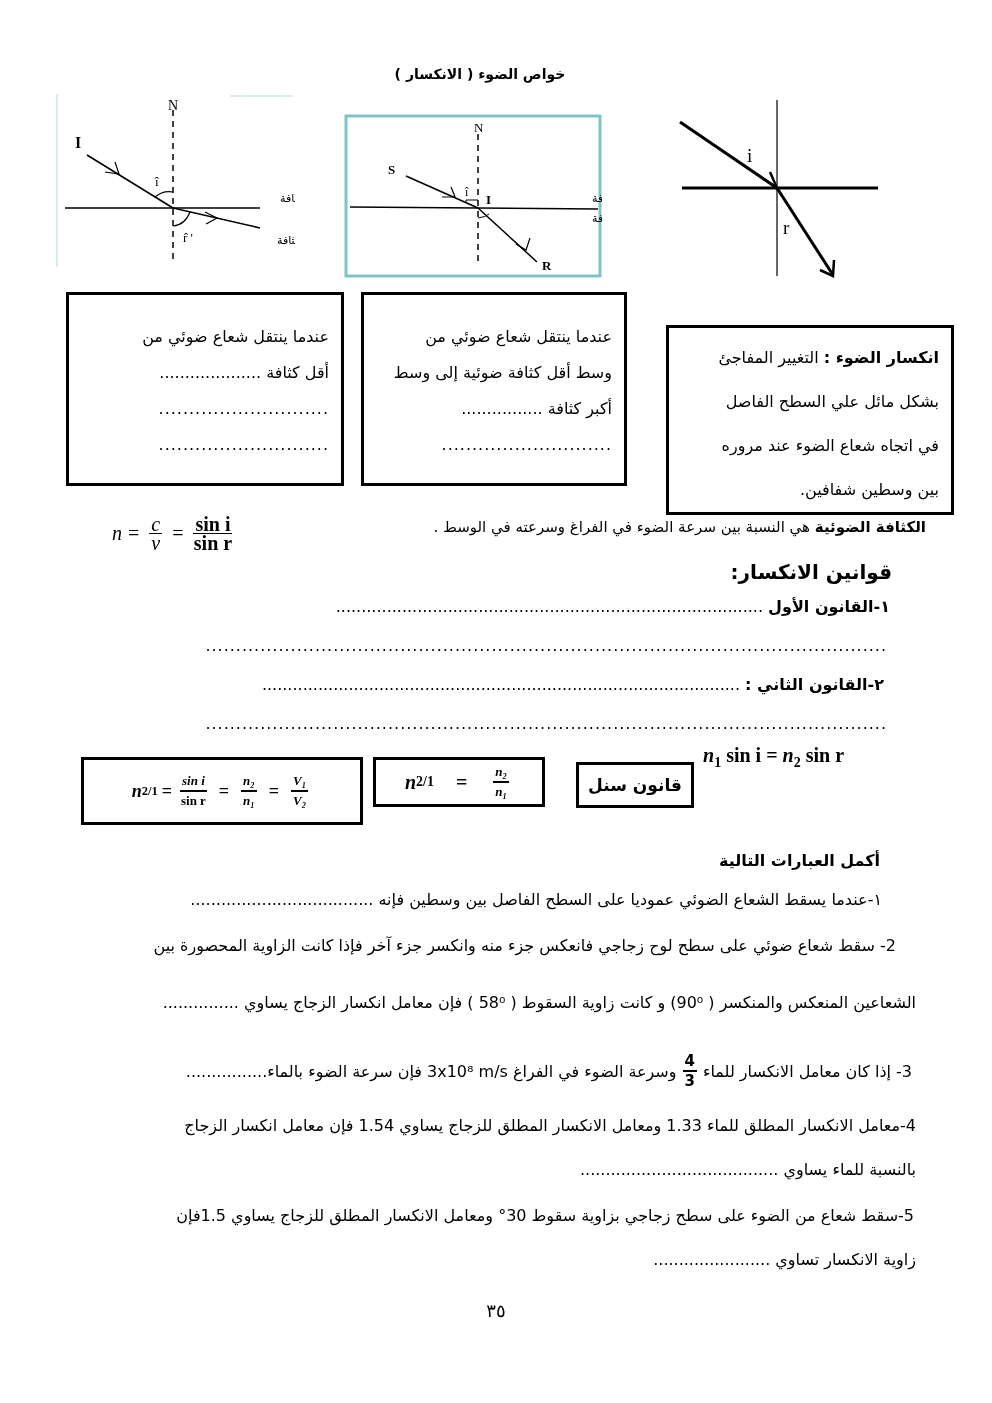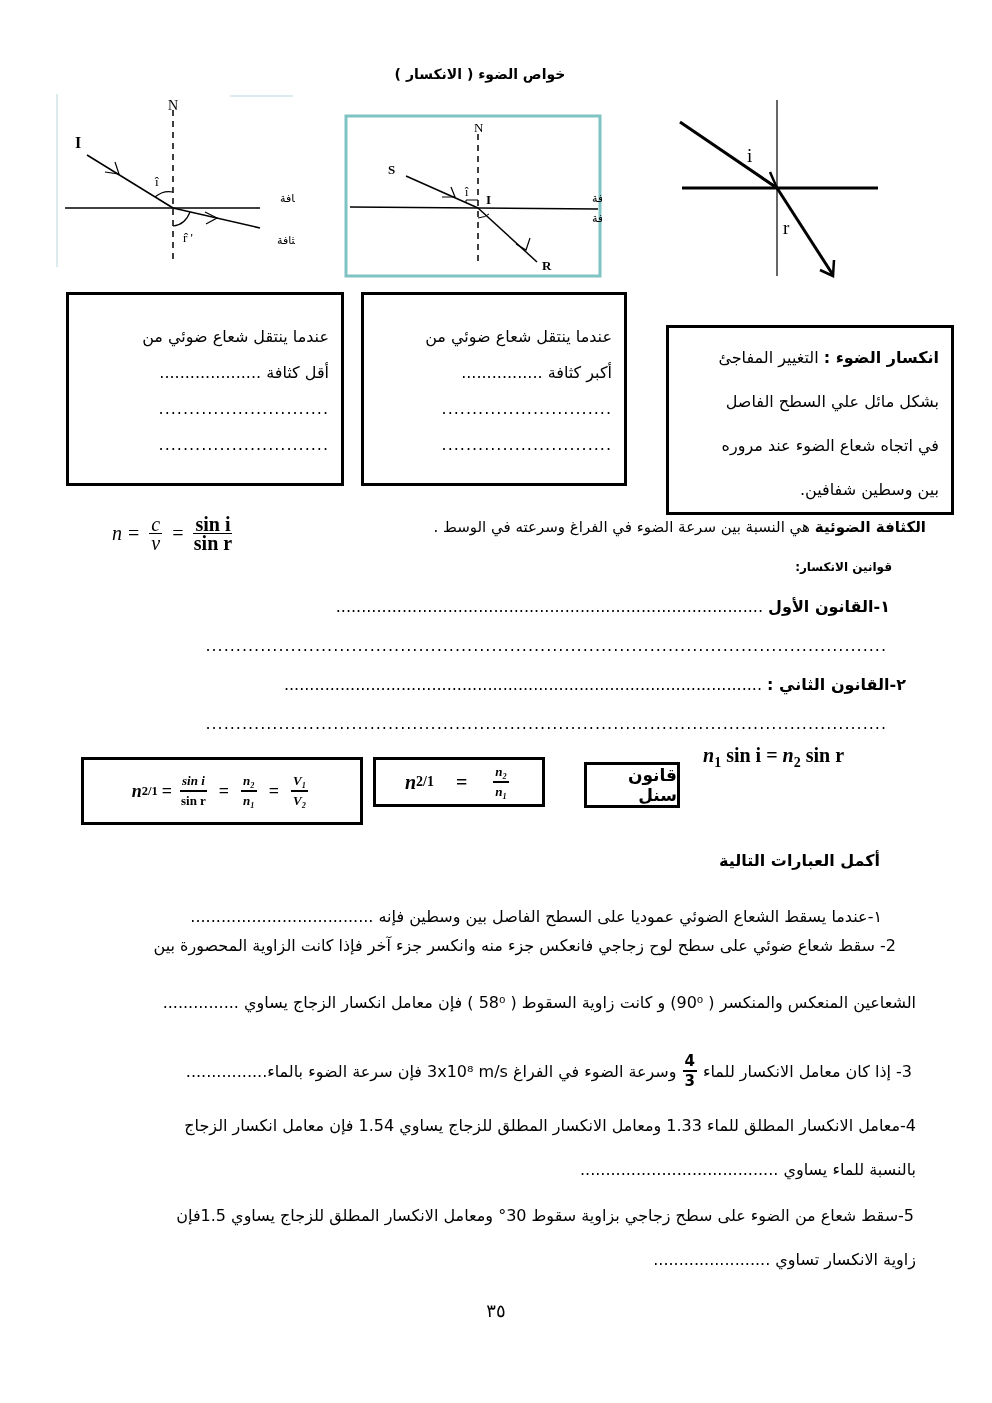--- a/index.html
+++ b/index.html
@@ -78,20 +78,21 @@
 
 <div class="abs box" style="left:666px;top:292px;width:288px;height:190px;padding-top:8px;line-height:44px;margin-top:33px;">
   <div><b>انكسار الضوء :</b> <span>التغيير المفاجئ</span></div>
   <div>بشكل مائل علي السطح الفاصل</div>
   <div>في اتجاه شعاع الضوء عند مروره</div>
   <div>بين وسطين شفافين.</div>
 </div>
 
 <div class="abs box" style="left:361px;top:292px;width:266px;height:194px;">
   <div>عندما ينتقل شعاع ضوئي من</div>
+  <div>وسط أقل كثافة ضوئية إلى وسط</div>
   <div>أكبر كثافة ................</div>
   <div class="dots">............................</div>
   <div class="dots">............................</div>
 </div>
 
 <div class="abs box" style="left:66px;top:292px;width:278px;height:194px;">
   <div>عندما ينتقل شعاع ضوئي من</div>
   <div>أقل كثافة ....................</div>
   <div class="dots">............................</div>
   <div class="dots">............................</div>
@@ -108,41 +109,41 @@
       <i class="num" style="border-bottom-width:1.5px">c</i>
       <i class="den">v</i>
     </span>
   <span style="margin:0 6px">=</span>
   <span class="frac">
       <b class="num" style="border-bottom-width:1.5px">sin i</b>
       <b class="den">sin r</b>
     </span>
 </div>
 
-<div class="abs line bold" style="right:100px;top:560px;font-size:12px;">قوانين الانكسار:</div>
+<div class="abs line bold" style="right:100px;top:560px;font-size:20px;">قوانين الانكسار:</div>
 
 <div class="abs line" style="right:102px;top:597px;">
   <span class="bold">١-القانون الأول</span> <span class="dots">....................................................................................</span>
 </div>
 <div class="abs line dots" style="right:105px;top:636px;width:820px;overflow:hidden;">................................................................................................................</div>
 
-<div class="abs line" style="right:86px;top:675px;text-align:right;">
+<div class="abs line" style="right:108px;top:675px;text-align:right;">
   <span class="bold">٢-القانون الثاني :</span> <span class="dots">..............................................................................................</span>
 </div>
 <div class="abs line dots" style="right:105px;top:714px;width:820px;overflow:hidden;">................................................................................................................</div>
 
 <div class="abs math" style="left:703px;top:744px;font-size:20px;font-weight:bold;white-space:nowrap;">
   <i>n</i><sub>1</sub>
   <span>sin i</span>
   <span>=</span>
   <i>n</i><sub>2</sub>
   <span>sin r</span>
 </div>
 
-<div class="abs fbox" style="left:576px;top:762px;width:96px;height:46px;margin-left:8px;">
+<div class="abs fbox" style="left:576px;top:762px;width:118px;height:46px;">
   <span class="bold" style="font-size:17px;direction:rtl">قانون سنل</span>
 </div>
 
 <div class="abs fbox math" style="left:373px;top:757px;width:172px;height:50px;font-size:20px;font-weight:bold;">
   <i>n</i>
     <sub>2/1</sub>
   <span style="margin:0 22px">=</span>
   <span class="frac" style="font-size:13px">
       <i class="num">n₂</i>
       <i class="den">n₁</i>
@@ -163,21 +164,21 @@
       <i class="den">n₁</i>
     </span>
   <span style="margin:0 8px">=</span>
   <span class="frac" style="font-size:13px">
       <i class="num">V₁</i>
       <i class="den">V₂</i>
     </span>
 </div>
 
 <div class="abs line bold" style="right:112px;top:851px;">أكمل العبارات التالية</div>
-<div class="abs line" style="right:110px;top:890px;margin-top:17px;">١-عندما يسقط الشعاع الضوئي عموديا على السطح الفاصل بين وسطين فإنه ....................................</div>
+<div class="abs line" style="right:110px;top:890px;">١-عندما يسقط الشعاع الضوئي عموديا على السطح الفاصل بين وسطين فإنه ....................................</div>
 <div class="abs line" style="right:96px;top:936px;text-align:right;">2- سقط شعاع ضوئي على سطح لوح زجاجي فانعكس جزء منه وانكسر جزء آخر فإذا كانت الزاوية المحصورة بين</div>
 <div class="abs line" style="right:76px;top:993px;">الشعاعين المنعكس والمنكسر ( 90⁰) و كانت زاوية السقوط ( 58⁰ ) فإن معامل انكسار الزجاج يساوي ...............</div>
 
 <div class="abs line" style="right:80px;top:1052px;display:flex;align-items:center;">
   <span>3- إذا كان معامل الانكسار للماء</span>
   <span class="frac bold" style="font-size:15px;margin:0 6px;">
       <span class="num">4</span>
       <span class="den">3</span>
     </span>
   <span>وسرعة الضوء في الفراغ 3x10⁸ m/s فإن سرعة الضوء بالماء................</span>

